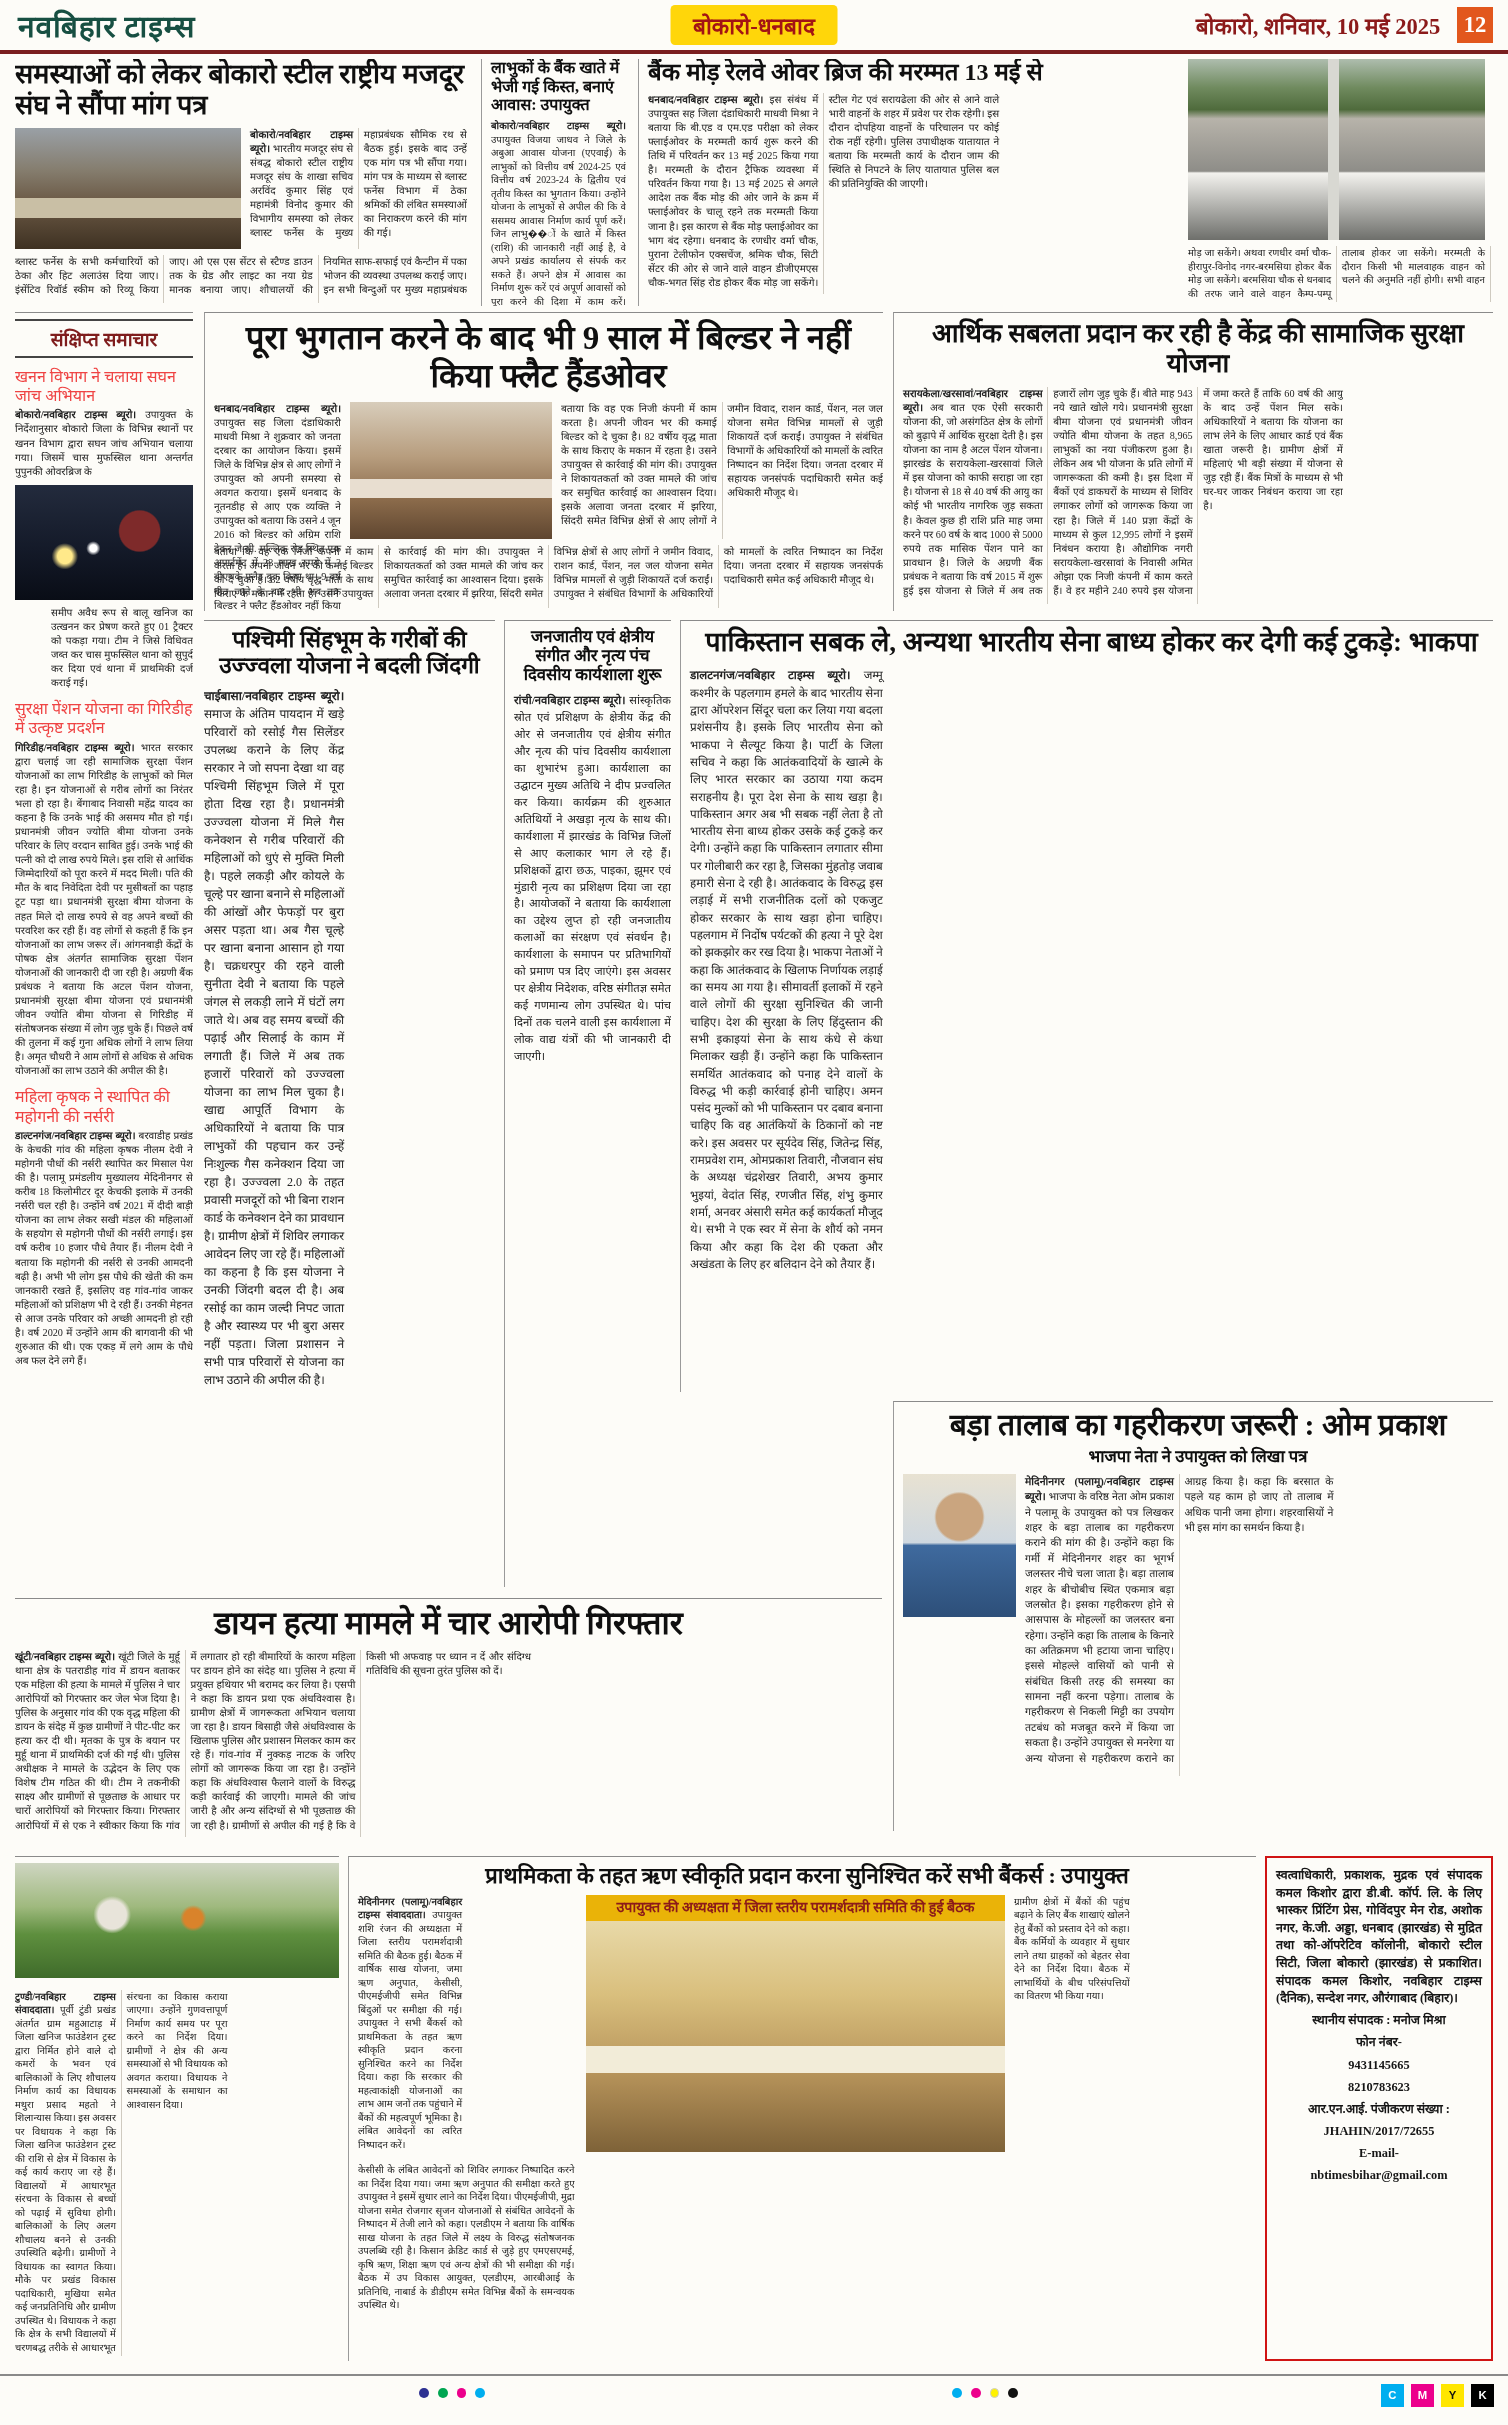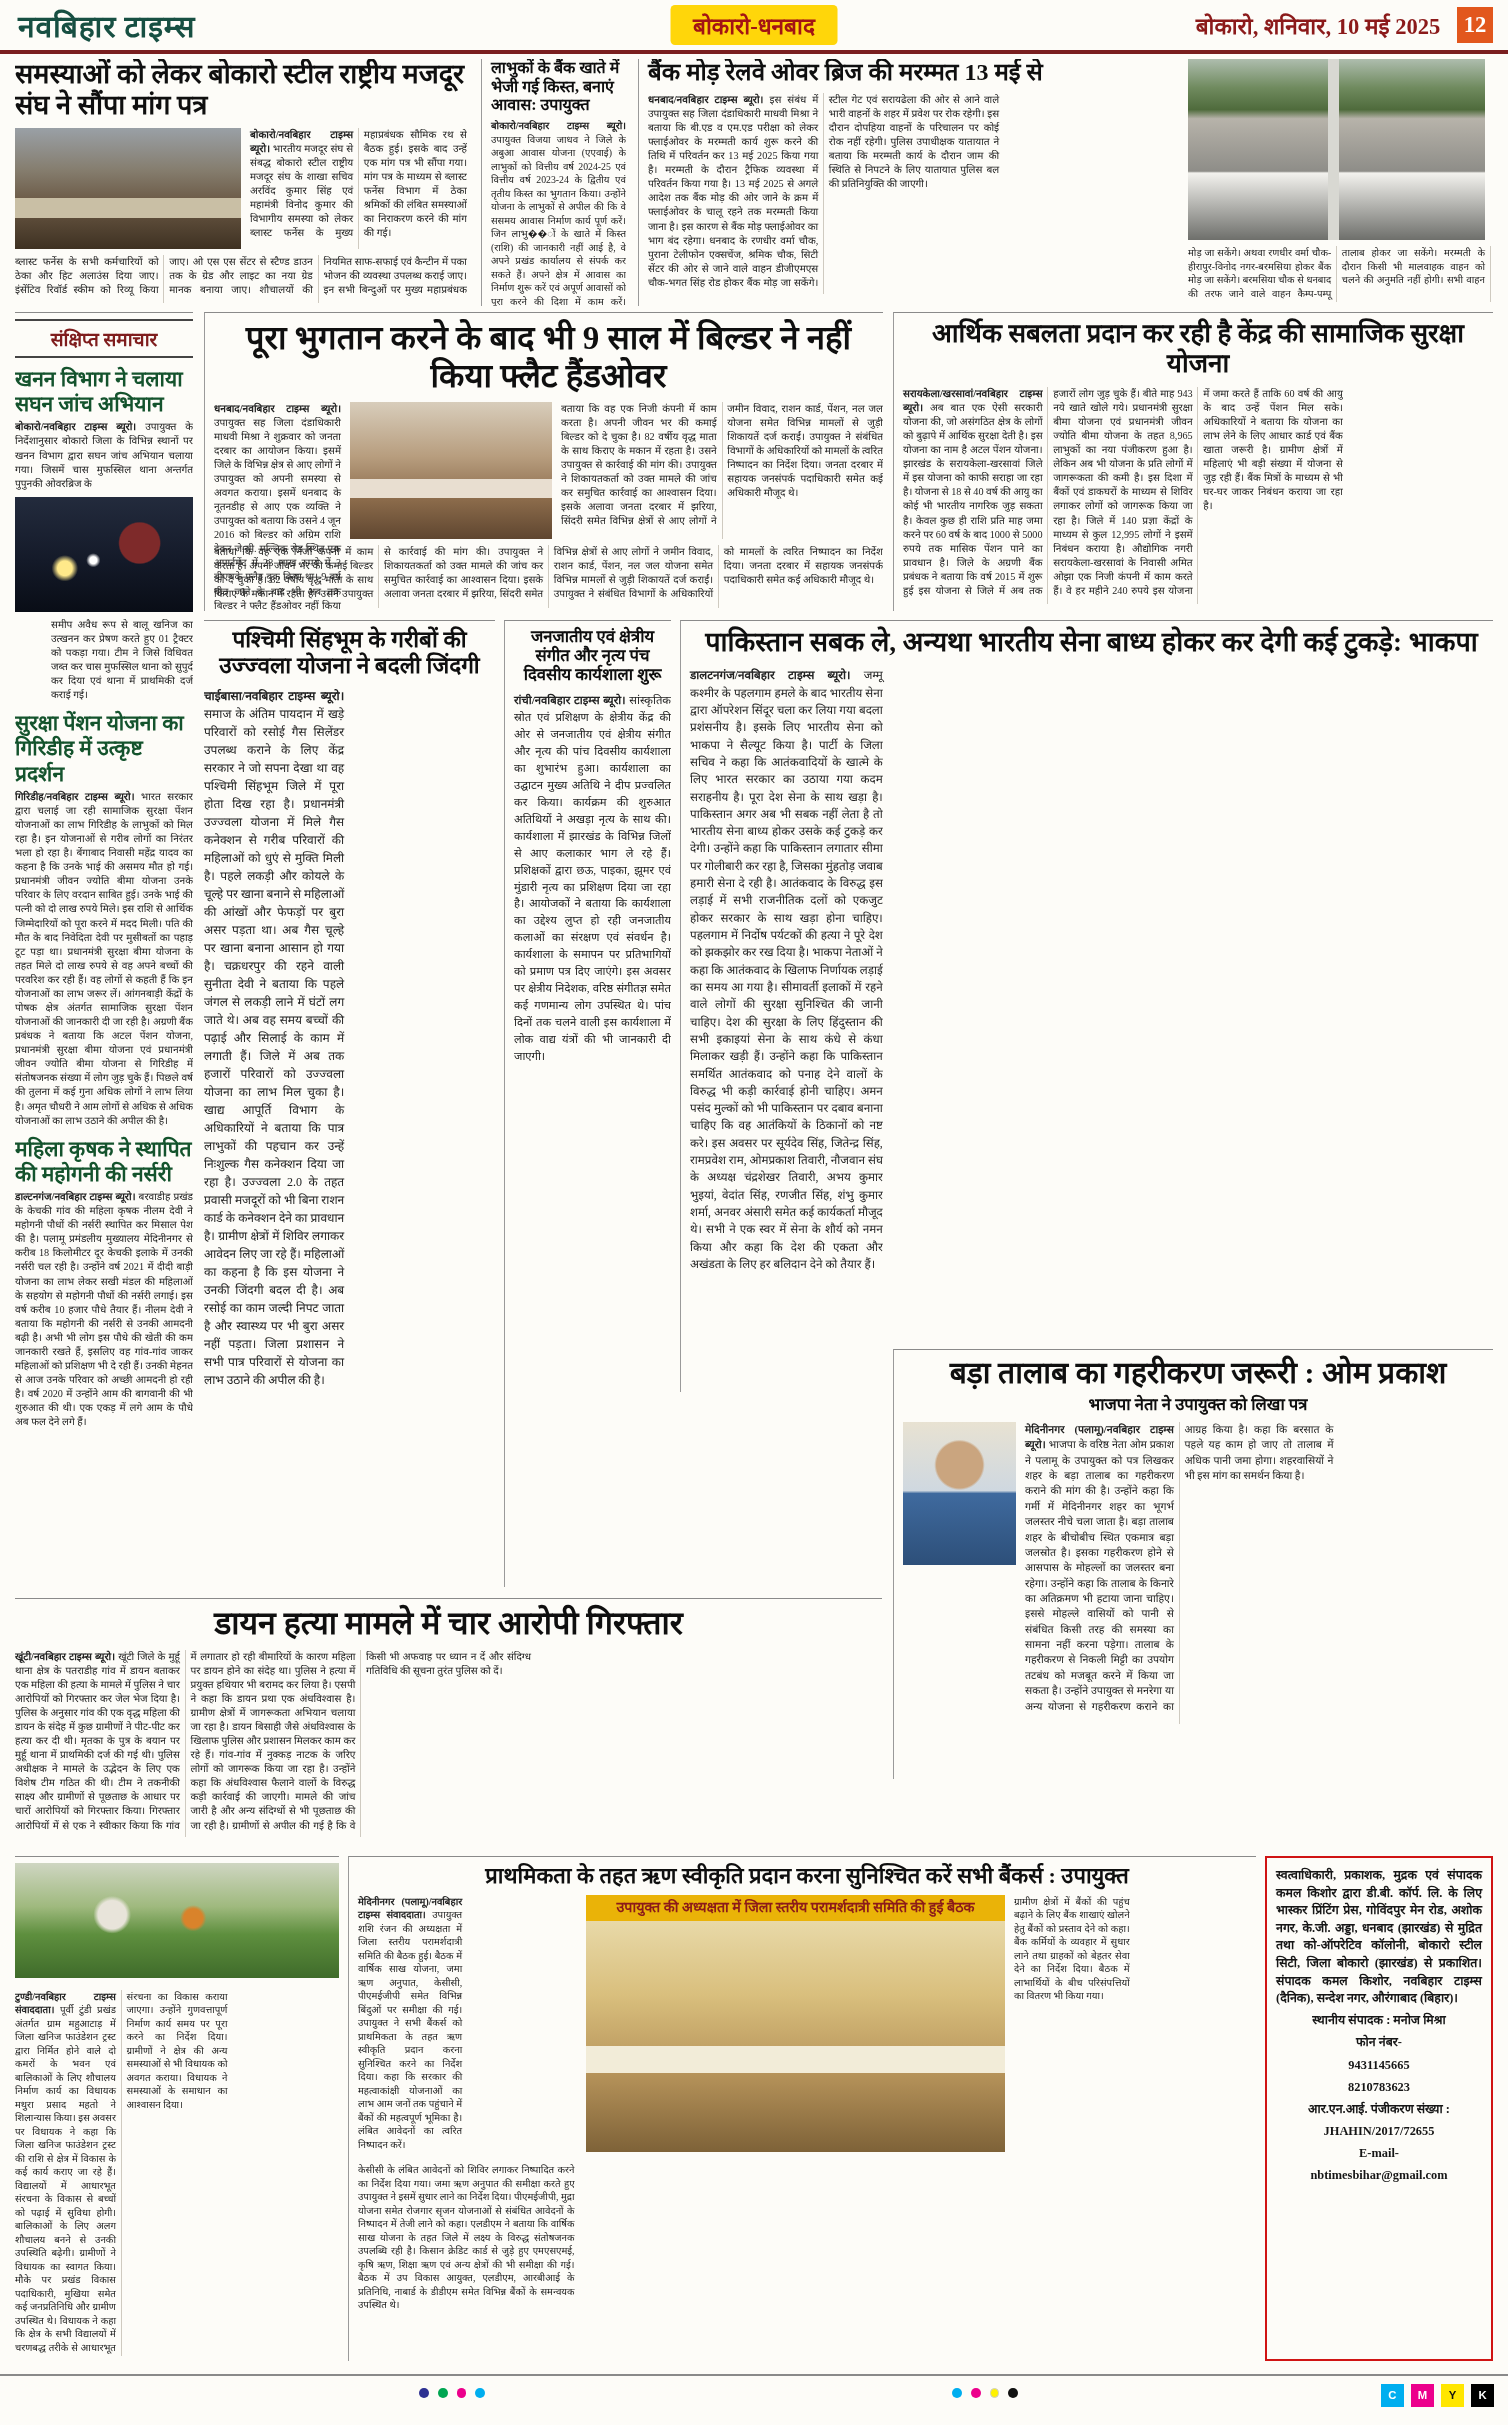--- a/index.html
+++ b/index.html
@@ -21,21 +21,21 @@
   .row { display:flex; gap:9px; }
   
   .masthead { font-size:30px; font-weight:bold; color:#174f42; letter-spacing:0.8px; }
   .badge { background:#ffd60a; color:#a31414; font-weight:bold; font-size:22.6px;
            padding:4.5px 22.6px; border-radius:4.5px; font-family:"Liberation Serif", serif; }
   .dateline { color:#8b1a1a; font-weight:bold; font-size:22.6px;text-align:right; }
   .pagebox { background:#e2571d; color:#fff; font-weight:bold; font-size:22.6px;
              width:36px; height:36px; display:flex; align-items:center; justify-content:center; }
   .briefs-title { text-align:center; font-weight:bold; font-size:19px; color:#7f1d1d;
                   border-top:2.3px double #444; border-bottom:2.3px double #444; padding:4.5px 0; }
-  .subhead { font-weight:bold; font-size:21px; line-height:1.2; margin:9px 0 3px 0; color:#14532d; }
+  .subhead { font-weight:normal; font-size:16px; line-height:1.2; margin:9px 0 3px 0; color:#ef4444; }
   .caption-bar { background:#eab308; color:#8b1a1a; font-weight:bold; font-size:14.3px;
                  text-align:center; padding:4.5px 3px; line-height:1.2; }
   
   .ph-meeting { background:
       linear-gradient(0deg, transparent 26%, #c9bfa5 26%, #c9bfa5 42%, transparent 42%),
       linear-gradient(180deg,#9aa0a6 0%,#857d6e 35%,#6a5844 62%,#3e3122 100%); }
   .ph-road { background:
       linear-gradient(90deg, transparent 47%, #d8d8d2 47%, #d8d8d2 51%, transparent 51%),
       linear-gradient(180deg,#aebdae 0%,#6f8a5e 16%,#4f6b3c 28%,#b7b3aa 33%,#8e8d88 62%,#66676311 63%,#6e6f6b 100%); }
   .ph-truck { background:
@@ -169,21 +169,21 @@
 </div>
 
 <div class="block rule-top rule-left" style="left:680px;top:620px;width:813px;height:772px;">
   <div class="hl center" style="font-size:27px;">पाकिस्तान सबक ले, अन्यथा भारतीय सेना बाध्य होकर कर देगी कई टुकड़े: भाकपा</div>
   <div class="bt c4" style="margin-top:9px;height:679px;font-size:11.7px;line-height:1.48;">
     <span class="by">डालटनगंज/नवबिहार टाइम्स ब्यूरो।</span>
     <span>जम्मू कश्मीर के पहलगाम हमले के बाद भारतीय सेना द्वारा ऑपरेशन सिंदूर चला कर लिया गया बदला प्रशंसनीय है। इसके लिए भारतीय सेना को भाकपा ने सैल्यूट किया है। पार्टी के जिला सचिव ने कहा कि आतंकवादियों के खात्मे के लिए भारत सरकार का उठाया गया कदम सराहनीय है। पूरा देश सेना के साथ खड़ा है। पाकिस्तान अगर अब भी सबक नहीं लेता है तो भारतीय सेना बाध्य होकर उसके कई टुकड़े कर देगी। उन्होंने कहा कि पाकिस्तान लगातार सीमा पर गोलीबारी कर रहा है, जिसका मुंहतोड़ जवाब हमारी सेना दे रही है। आतंकवाद के विरुद्ध इस लड़ाई में सभी राजनीतिक दलों को एकजुट होकर सरकार के साथ खड़ा होना चाहिए। पहलगाम में निर्दोष पर्यटकों की हत्या ने पूरे देश को झकझोर कर रख दिया है। भाकपा नेताओं ने कहा कि आतंकवाद के खिलाफ निर्णायक लड़ाई का समय आ गया है। सीमावर्ती इलाकों में रहने वाले लोगों की सुरक्षा सुनिश्चित की जानी चाहिए। देश की सुरक्षा के लिए हिंदुस्तान की सभी इकाइयां सेना के साथ कंधे से कंधा मिलाकर खड़ी हैं। उन्होंने कहा कि पाकिस्तान समर्थित आतंकवाद को पनाह देने वालों के विरुद्ध भी कड़ी कार्रवाई होनी चाहिए। अमन पसंद मुल्कों को भी पाकिस्तान पर दबाव बनाना चाहिए कि वह आतंकियों के ठिकानों को नष्ट करे। इस अवसर पर सूर्यदेव सिंह, जितेन्द्र सिंह, रामप्रवेश राम, ओमप्रकाश तिवारी, नौजवान संघ के अध्यक्ष चंद्रशेखर तिवारी, अभय कुमार भुइयां, वेदांत सिंह, रणजीत सिंह, शंभु कुमार शर्मा, अनवर अंसारी समेत कई कार्यकर्ता मौजूद थे। सभी ने एक स्वर में सेना के शौर्य को नमन किया और कहा कि देश की एकता और अखंडता के लिए हर बलिदान देने को तैयार हैं।</span>
   </div>
 </div>
 
-<div class="block rule-top rule-left" style="left:893px;top:1349px;width:600px;height:430px;">
+<div class="block rule-top rule-left" style="left:893px;top:1401px;width:600px;height:430px;">
   <div class="hl center" style="font-size:30px;">बड़ा तालाब का गहरीकरण जरूरी : ओम प्रकाश</div>
   <div class="hl center" style="font-size:16.6px;margin-top:4.5px;">भाजपा नेता ने उपायुक्त को लिखा पत्र</div>
   <div class="row" style="margin-top:7.5px;height:302px;">
     <div style="width:113px;flex:none;">
       <div class="ph ph-portrait" style="width:113px;height:143px;"></div>
     </div>
     <div class="bt c3" style="flex:1;height:302px;font-size:10.6px;line-height:1.45;">
       <span class="by">मेदिनीनगर (पलामू)/नवबिहार टाइम्स ब्यूरो।</span>
       <span>भाजपा के वरिष्ठ नेता ओम प्रकाश ने पलामू के उपायुक्त को पत्र लिखकर शहर के बड़ा तालाब का गहरीकरण कराने की मांग की है। उन्होंने कहा कि गर्मी में मेदिनीनगर शहर का भूगर्भ जलस्तर नीचे चला जाता है। बड़ा तालाब शहर के बीचोबीच स्थित एकमात्र बड़ा जलस्रोत है। इसका गहरीकरण होने से आसपास के मोहल्लों का जलस्तर बना रहेगा। उन्होंने कहा कि तालाब के किनारे का अतिक्रमण भी हटाया जाना चाहिए। इससे मोहल्ले वासियों को पानी से संबंधित किसी तरह की समस्या का सामना नहीं करना पड़ेगा। तालाब के गहरीकरण से निकली मिट्टी का उपयोग तटबंध को मजबूत करने में किया जा सकता है। उन्होंने उपायुक्त से मनरेगा या अन्य योजना से गहरीकरण कराने का आग्रह किया है। कहा कि बरसात के पहले यह काम हो जाए तो तालाब में अधिक पानी जमा होगा। शहरवासियों ने भी इस मांग का समर्थन किया है।</span>
     </div>

